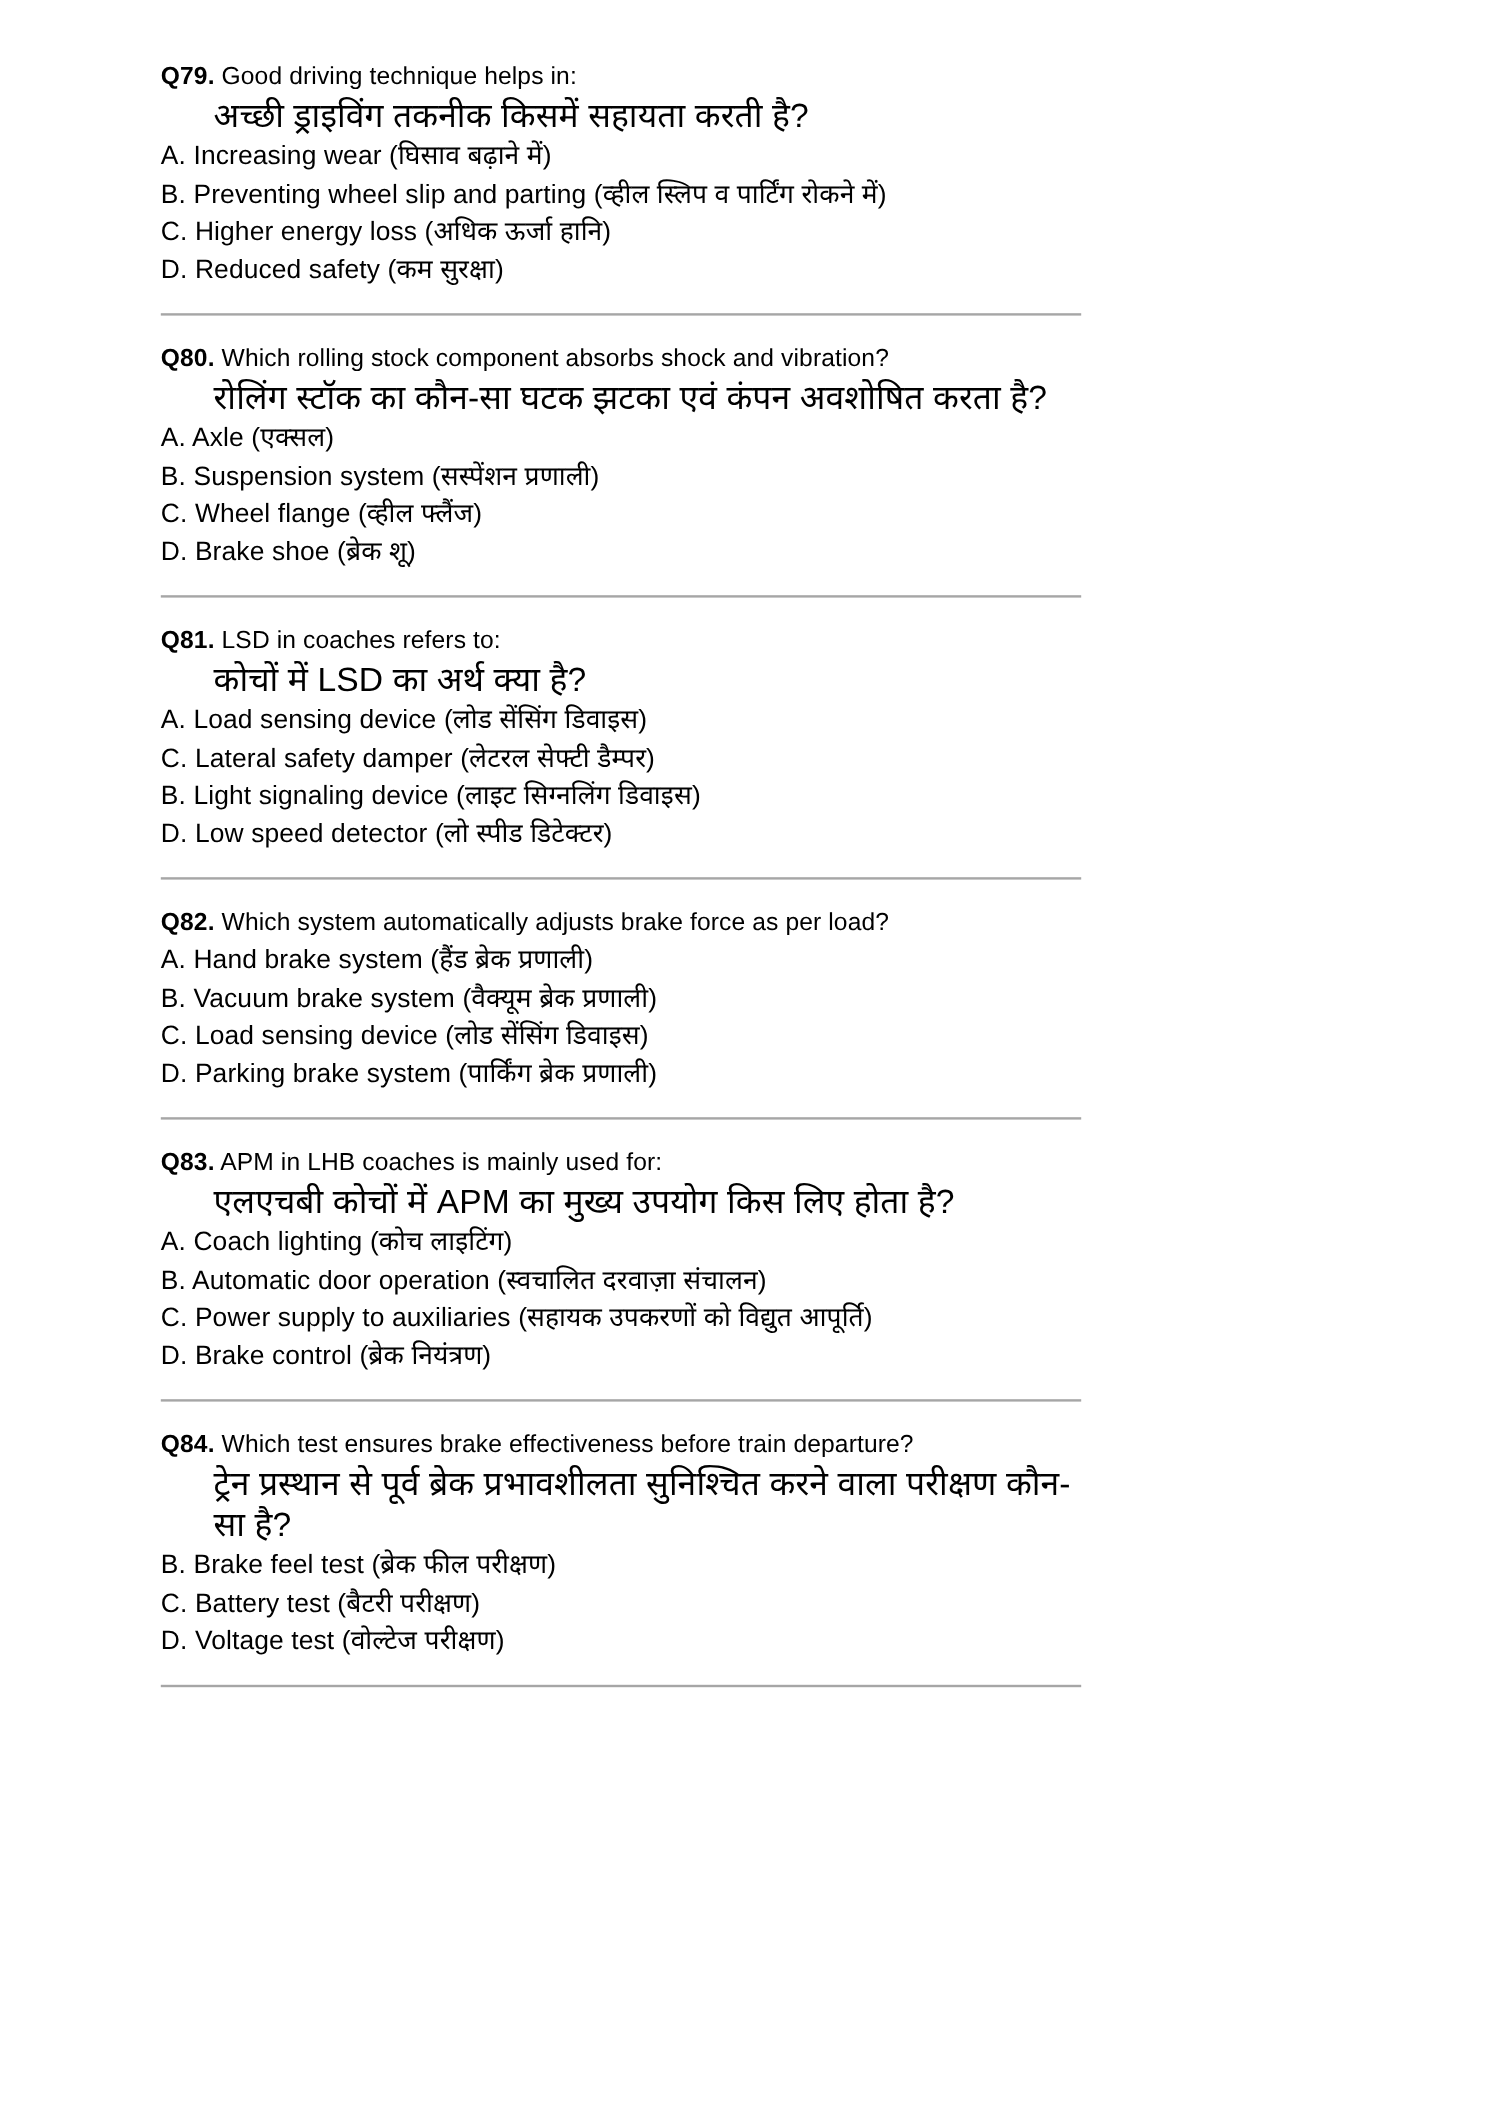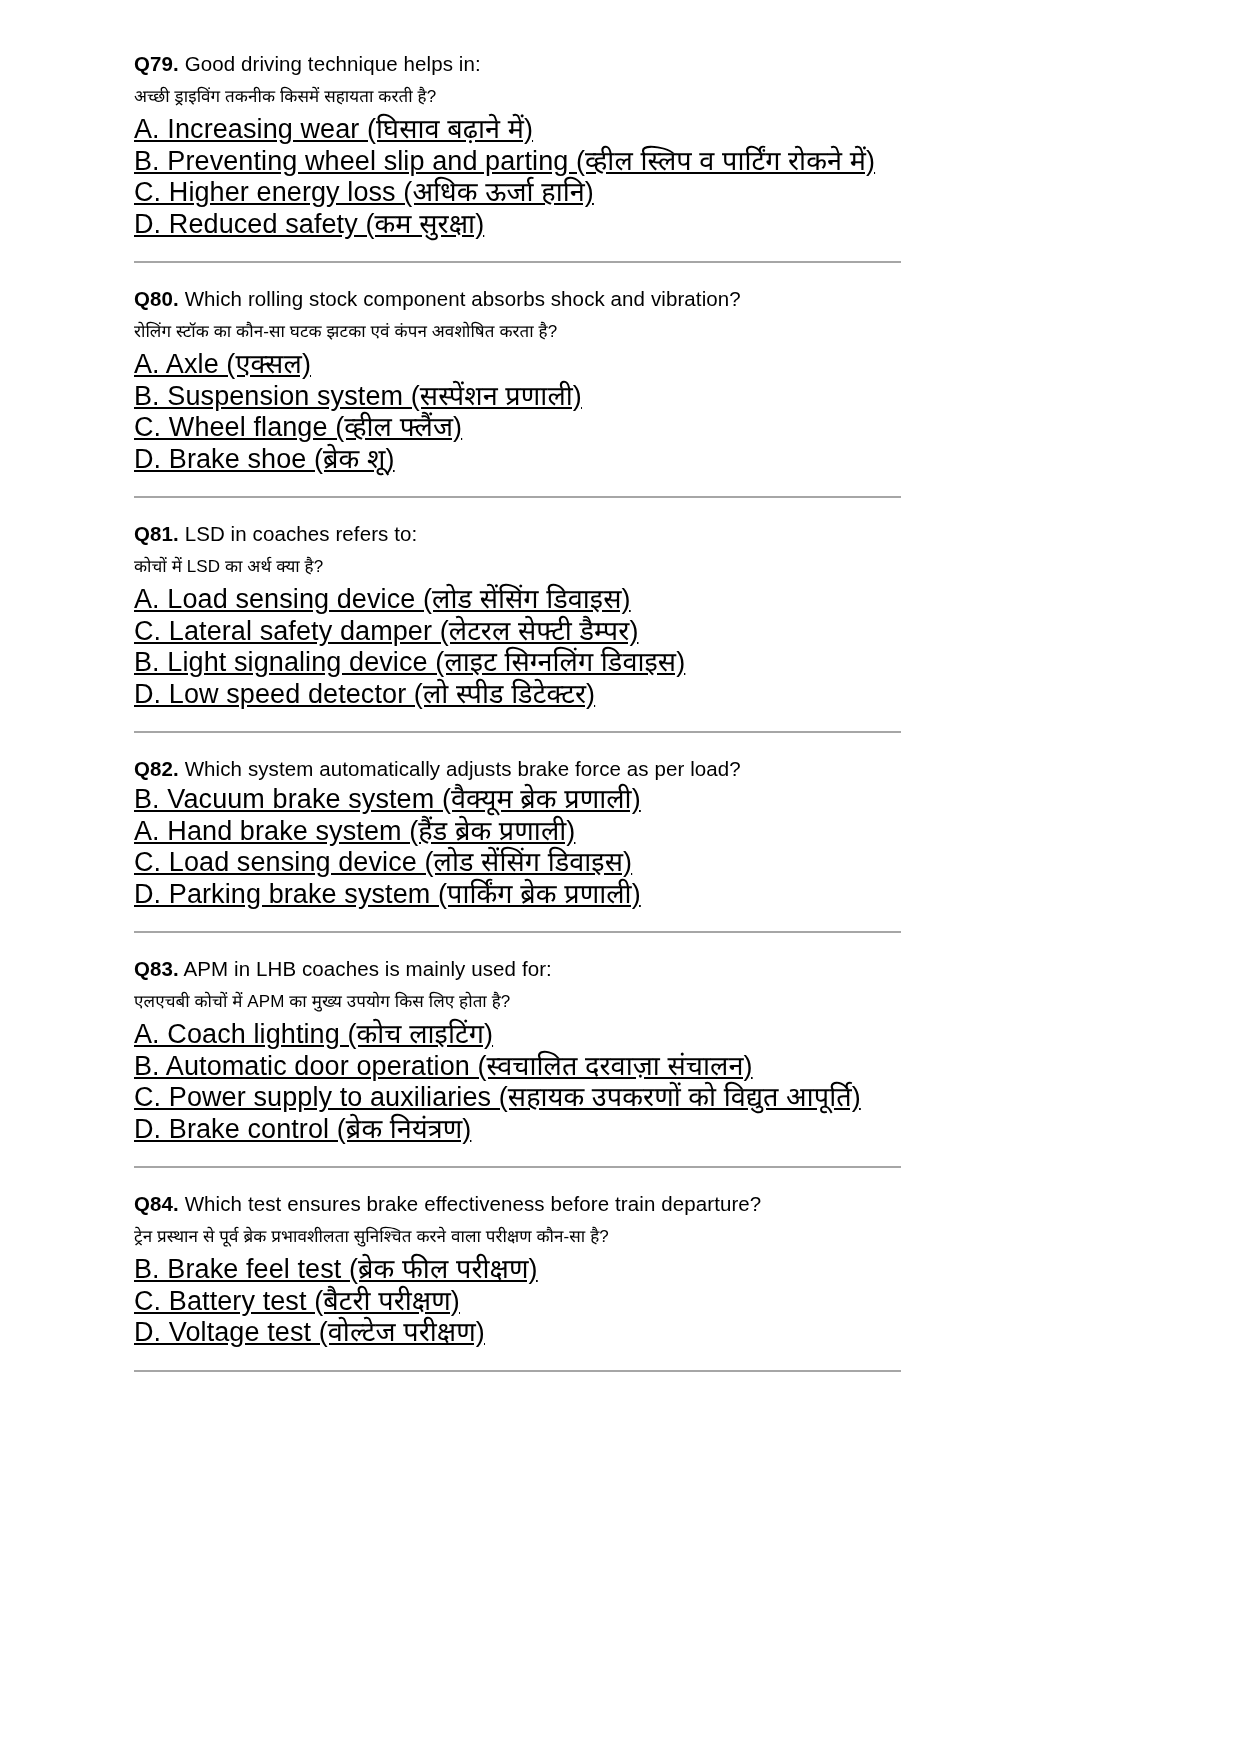--- a/index.html
+++ b/index.html
@@ -33,28 +33,28 @@
     word-break: normal;
   }
   .stem-en {
     font-size: 20.5px;
     line-height: 31px;
   }
   .stem-en .qnum {
     font-weight: bold;
   }
   .stem-hi {
-    font-size: 17px;
+    font-size: 28px;
     line-height: 34px;
     padding-top: 1px;
+    margin-left: 44px;
   }
   .option {
-    font-size: 27px;
+    font-size: 22px;
     line-height: 31.5px;
-    text-decoration: underline;
   }
   .divider-wrap {
     padding: 21px 0 20px 0;
   }
   hr.divider {
     border: none;
     border-top: 2.5px solid #a6a6a6;
     margin: 0;
     height: 0;
   }
@@ -96,22 +96,22 @@
     <div class="line option">C. Lateral safety damper (लेटरल सेफ्टी डैम्पर)</div>
     <div class="line option">B. Light signaling device (लाइट सिग्नलिंग डिवाइस)</div>
     <div class="line option">D. Low speed detector (लो स्पीड डिटेक्टर)</div>
   </div>
   <div class="divider-wrap">
       <hr class="divider">
     </div>
 
   <div class="qblock">
     <div class="line stem-en"><span class="qnum">Q82.</span> <span>Which system automatically adjusts brake force as per load?</span></div>
+    <div class="line option">A. Hand brake system (हैंड ब्रेक प्रणाली)</div>
     <div class="line option">B. Vacuum brake system (वैक्यूम ब्रेक प्रणाली)</div>
-    <div class="line option">A. Hand brake system (हैंड ब्रेक प्रणाली)</div>
     <div class="line option">C. Load sensing device (लोड सेंसिंग डिवाइस)</div>
     <div class="line option">D. Parking brake system (पार्किंग ब्रेक प्रणाली)</div>
   </div>
   <div class="divider-wrap">
       <hr class="divider">
     </div>
 
   <div class="qblock">
     <div class="line stem-en"><span class="qnum">Q83.</span> <span>APM in LHB coaches is mainly used for:</span></div>
     <div class="line stem-hi">एलएचबी कोचों में APM का मुख्य उपयोग किस लिए होता है?</div>

